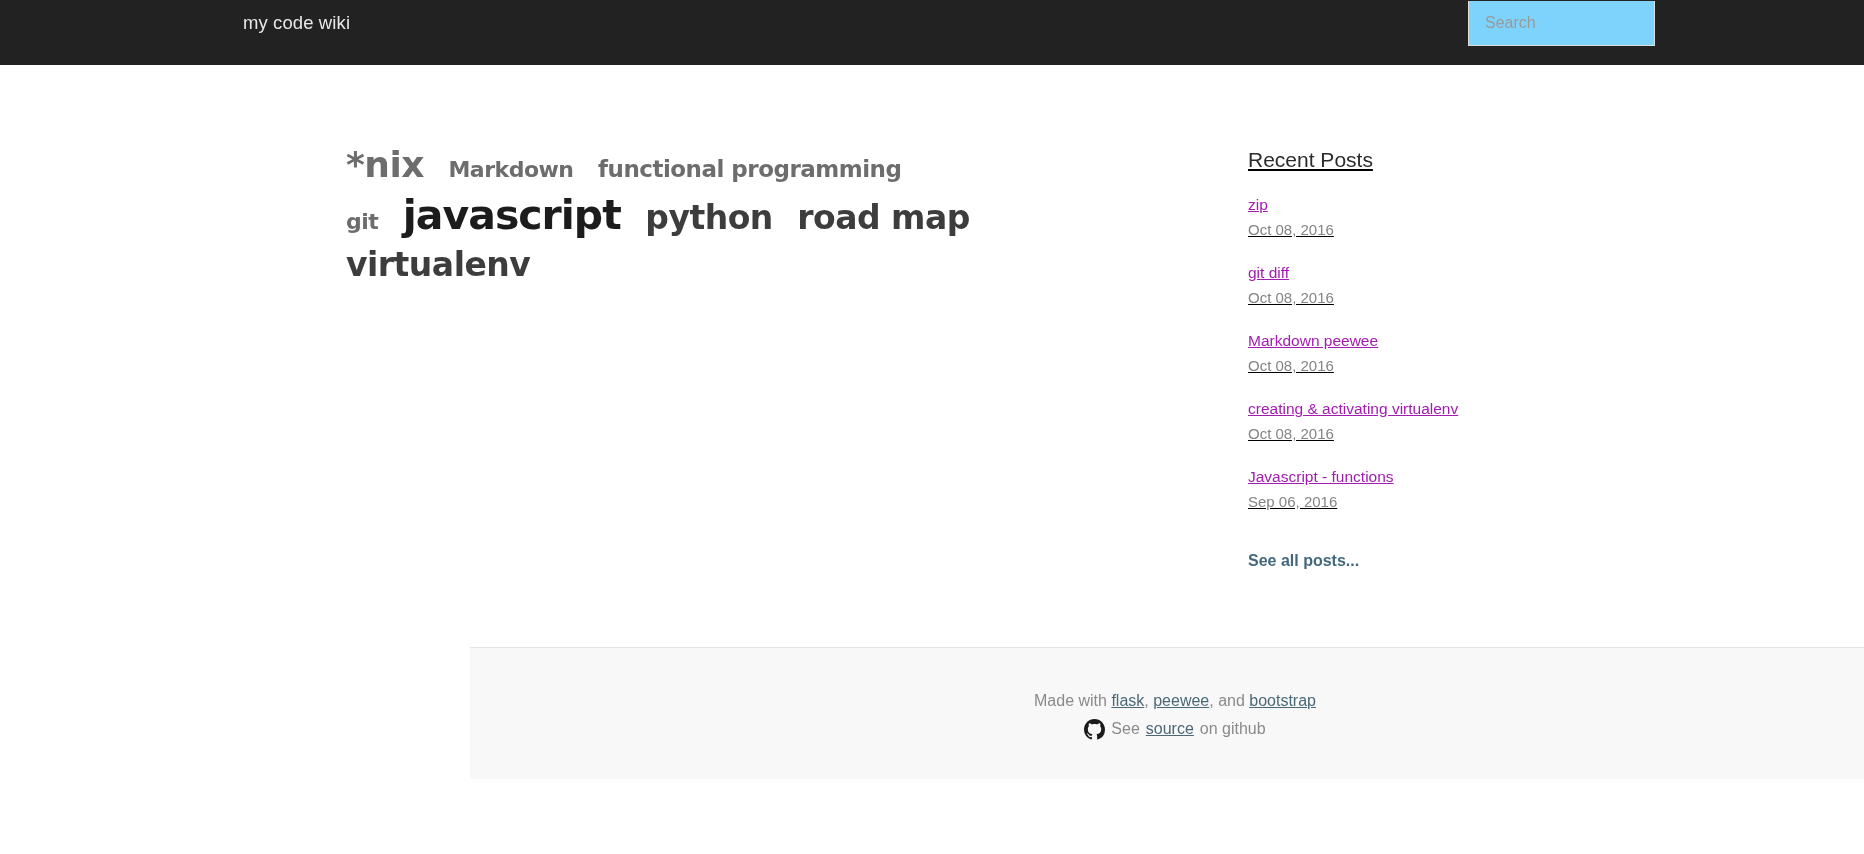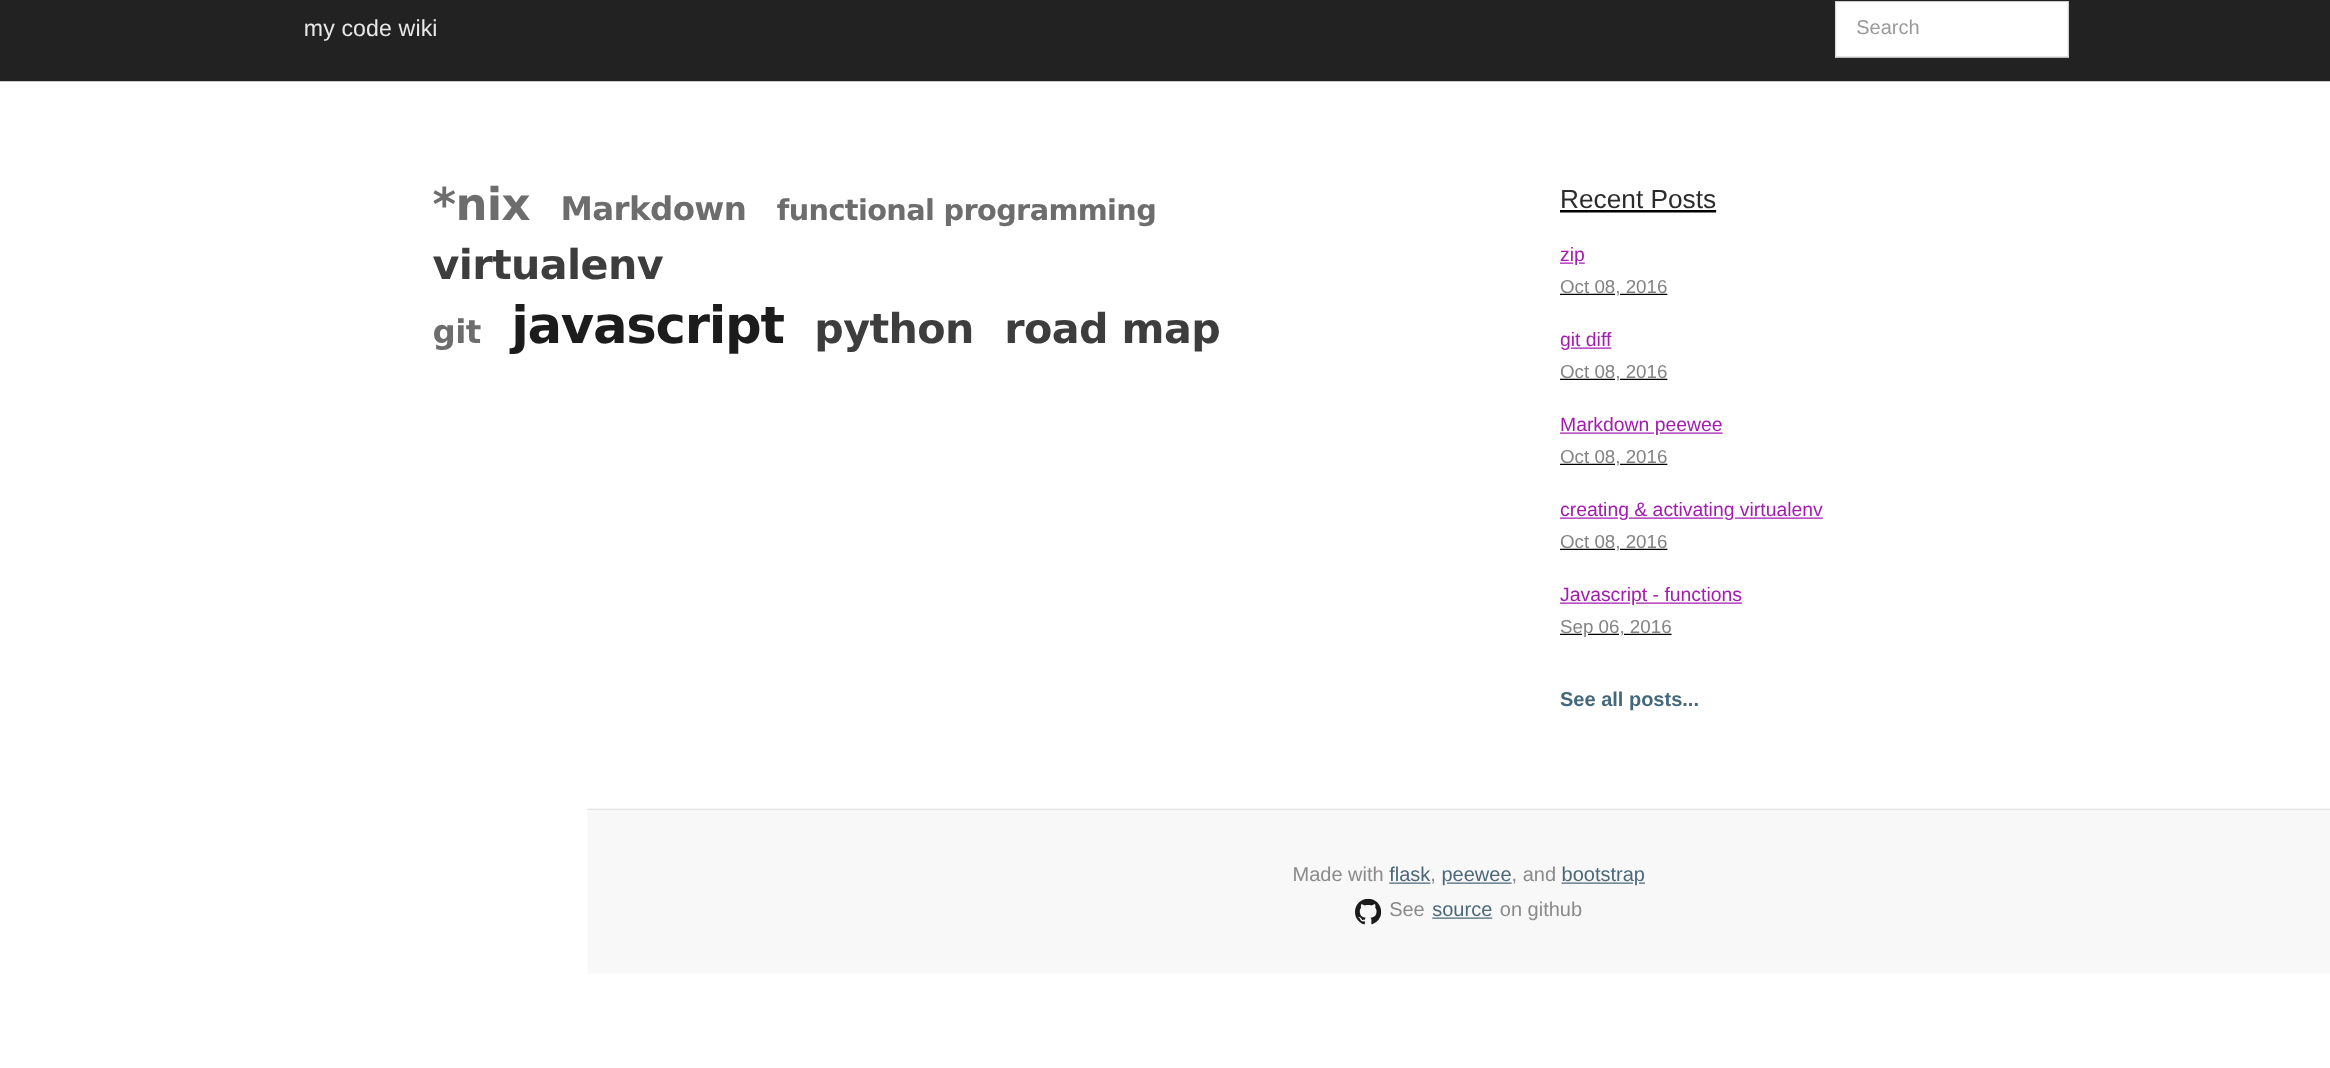--- a/index.html
+++ b/index.html
@@ -41,21 +41,21 @@
     left: 1468px;
     top: 1px;
     width: 187px;
     height: 45px;
   }
   .search-input {
     width: 100%;
     height: 100%;
     border: 1px solid #dcdcdc;
     border-top: none;
-    background: #ffffff;
+    background: #7dd3fc;
     font-family: "Liberation Sans", sans-serif;
     font-size: 16px;
     color: #555555;
     padding: 0 0 0 16px;
     outline: none;
   }
   .search-input::placeholder { color: #9a9a9a; opacity: 1; }
 
   
   .page {
@@ -84,21 +84,21 @@
     text-decoration: none;
     color: #6d6d6d;
     white-space: nowrap;
     vertical-align: baseline;
     letter-spacing: -0.5px;
   }
   .tag-row { margin-bottom: 12px; white-space: nowrap; }
   .tag + .tag { margin-left: 20px; }
 
   .s1 { font-size: 36px; }
-  .s2 { font-size: 26px; }
+  .s2 { font-size: 22px; }
   .s3 { font-size: 23px; }
   .s4 { font-size: 33px; color: #3d3d3d; }
   .s5 { font-size: 41px; color: #1c1c1c; letter-spacing: -1px; }
 
   
   .sidebar {
     position: absolute;
     left: 1022px;
     top: 100px;
     width: 340px;
@@ -178,27 +178,27 @@
 <div class="page">
   <div class="container">
 
     <div class="tagcloud">
       <div class="tag-row">
         <a class="tag s1" href="#">*nix</a>
         <a class="tag s2" href="#">Markdown</a>
         <a class="tag s3" href="#">functional programming</a>
       </div>
       <div class="tag-row">
-        <a class="tag s4" href="#">virtualenv</a>
-      </div>
-      <div class="tag-row">
         <a class="tag s2" href="#">git</a>
         <a class="tag s5" href="#">javascript</a>
         <a class="tag s4" href="#">python</a>
         <a class="tag s4" href="#">road map</a>
+      </div>
+      <div class="tag-row">
+        <a class="tag s4" href="#">virtualenv</a>
       </div>
     </div>
 
     <div class="sidebar">
       <h3 class="sidebar-title">Recent Posts</h3>
 
       <div class="post">
         <a class="post-link" href="#">zip</a>
         <div class="post-date">Oct 08, 2016</div>
       </div>

